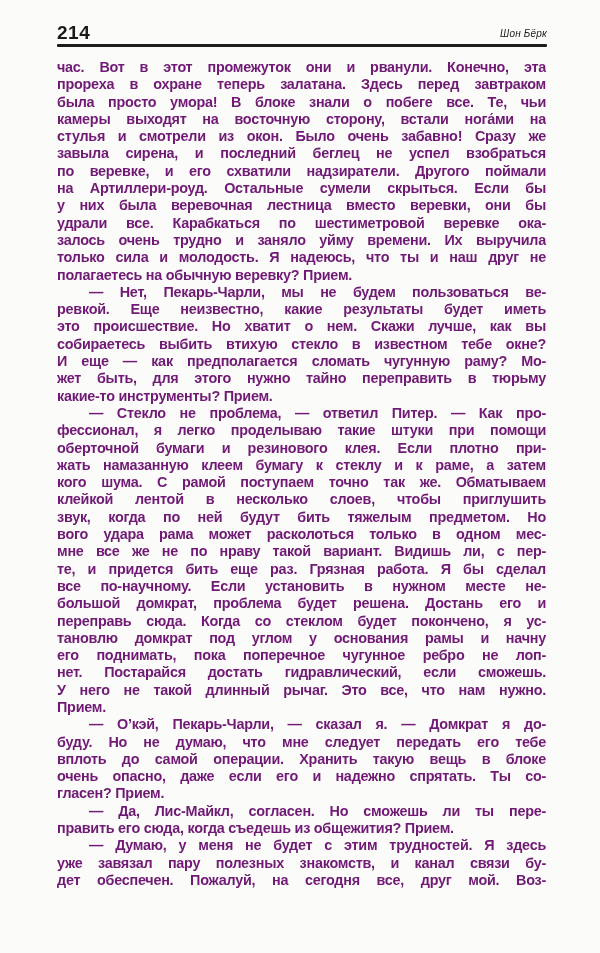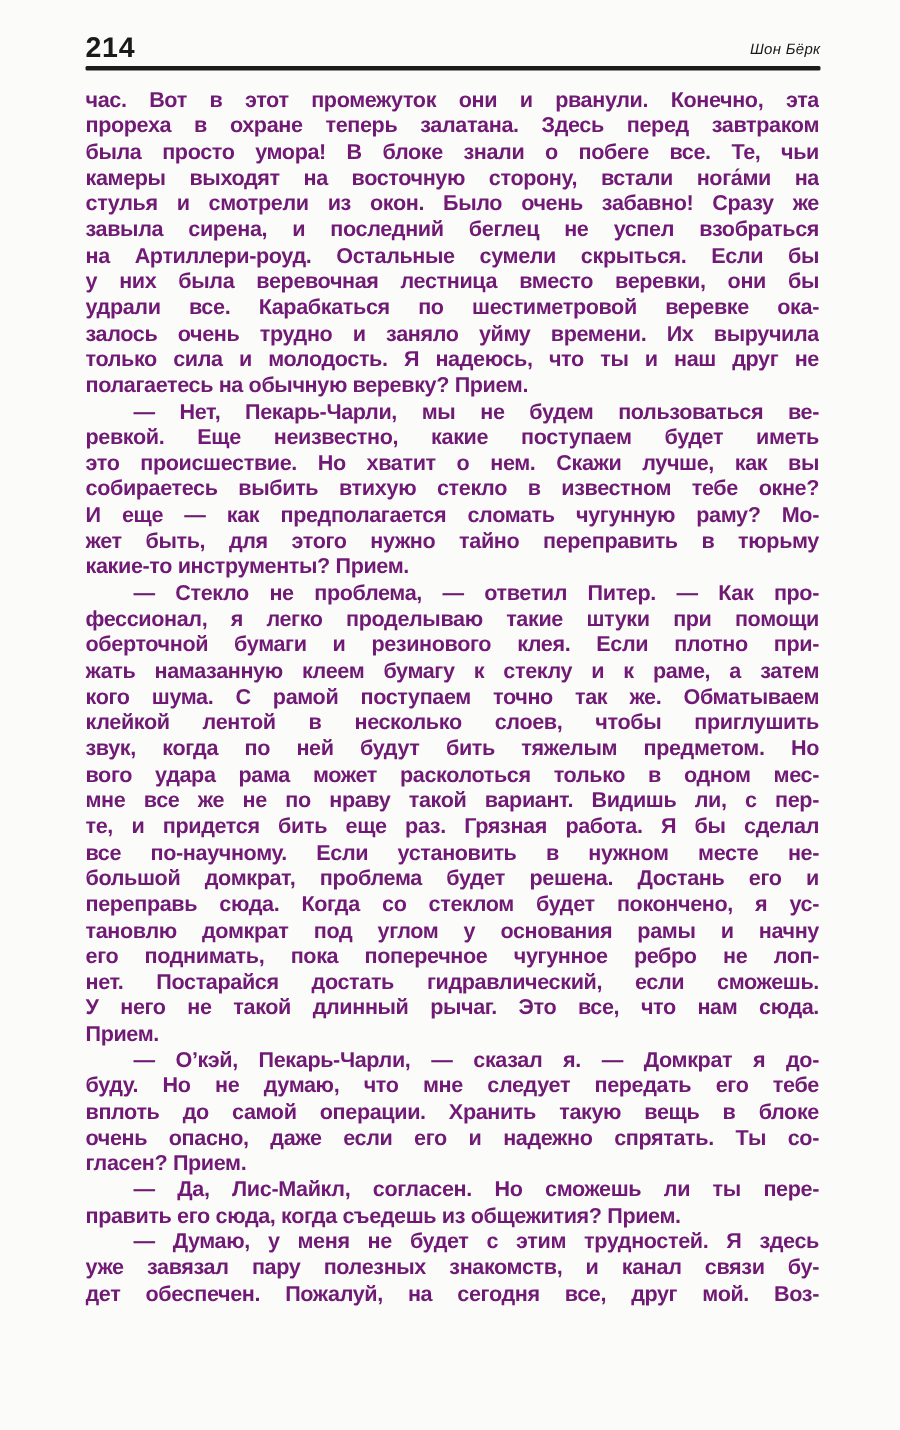--- a/index.html
+++ b/index.html
@@ -90,28 +90,29 @@
 
   <div class="header-rule"></div>
 
   <div class="text-block">
       <div class="line">час. Вот в этот промежуток они и рванули. Конечно, эта</div>
       <div class="line">прореха в охране теперь залатана. Здесь перед завтраком</div>
       <div class="line">была просто умора! В блоке знали о побеге все. Те, чьи</div>
       <div class="line">камеры выходят на восточную сторону, встали нога́ми на</div>
       <div class="line">стулья и смотрели из окон. Было очень забавно! Сразу же</div>
       <div class="line">завыла сирена, и последний беглец не успел взобраться</div>
+      <div class="line">по веревке, и его схватили надзиратели. Другого поймали</div>
       <div class="line">на Артиллери-роуд. Остальные сумели скрыться. Если бы</div>
       <div class="line">у них была веревочная лестница вместо веревки, они бы</div>
       <div class="line">удрали все. Карабкаться по шестиметровой веревке ока-</div>
       <div class="line">залось очень трудно и заняло уйму времени. Их выручила</div>
       <div class="line">только сила и молодость. Я надеюсь, что ты и наш друг не</div>
       <div class="line last">полагаетесь на обычную веревку? Прием.</div>
       <div class="line indent">— Нет, Пекарь-Чарли, мы не будем пользоваться ве-</div>
-      <div class="line">ревкой. Еще неизвестно, какие поступаем будет иметь</div>
+      <div class="line">ревкой. Еще неизвестно, какие результаты будет иметь</div>
       <div class="line">это происшествие. Но хватит о нем. Скажи лучше, как вы</div>
       <div class="line">собираетесь выбить втихую стекло в известном тебе окне?</div>
       <div class="line">И еще — как предполагается сломать чугунную раму? Мо-</div>
       <div class="line">жет быть, для этого нужно тайно переправить в тюрьму</div>
       <div class="line last">какие-то инструменты? Прием.</div>
       <div class="line indent">— Стекло не проблема, — ответил Питер. — Как про-</div>
       <div class="line">фессионал, я легко проделываю такие штуки при помощи</div>
       <div class="line">оберточной бумаги и резинового клея. Если плотно при-</div>
       <div class="line">жать намазанную клеем бумагу к стеклу и к раме, а затем</div>
       <div class="line">кого шума. С рамой поступаем точно так же. Обматываем</div>
@@ -119,21 +120,21 @@
       <div class="line">звук, когда по ней будут бить тяжелым предметом. Но</div>
       <div class="line">вого удара рама может расколоться только в одном мес-</div>
       <div class="line">мне все же не по нраву такой вариант. Видишь ли, с пер-</div>
       <div class="line">те, и придется бить еще раз. Грязная работа. Я бы сделал</div>
       <div class="line">все по-научному. Если установить в нужном месте не-</div>
       <div class="line">большой домкрат, проблема будет решена. Достань его и</div>
       <div class="line">переправь сюда. Когда со стеклом будет покончено, я ус-</div>
       <div class="line">тановлю домкрат под углом у основания рамы и начну</div>
       <div class="line">его поднимать, пока поперечное чугунное ребро не лоп-</div>
       <div class="line">нет. Постарайся достать гидравлический, если сможешь.</div>
-      <div class="line">У него не такой длинный рычаг. Это все, что нам сюда.</div>
+      <div class="line">У него не такой длинный рычаг. Это все, что нам нужно.</div>
       <div class="line last">Прием.</div>
       <div class="line indent">— О’кэй, Пекарь-Чарли, — сказал я. — Домкрат я до-</div>
       <div class="line">буду. Но не думаю, что мне следует передать его тебе</div>
       <div class="line">вплоть до самой операции. Хранить такую вещь в блоке</div>
       <div class="line">очень опасно, даже если его и надежно спрятать. Ты со-</div>
       <div class="line last">гласен? Прием.</div>
       <div class="line indent">— Да, Лис-Майкл, согласен. Но сможешь ли ты пере-</div>
       <div class="line last">править его сюда, когда съедешь из общежития? Прием.</div>
       <div class="line indent">— Думаю, у меня не будет с этим трудностей. Я здесь</div>
       <div class="line">уже завязал пару полезных знакомств, и канал связи бу-</div>

